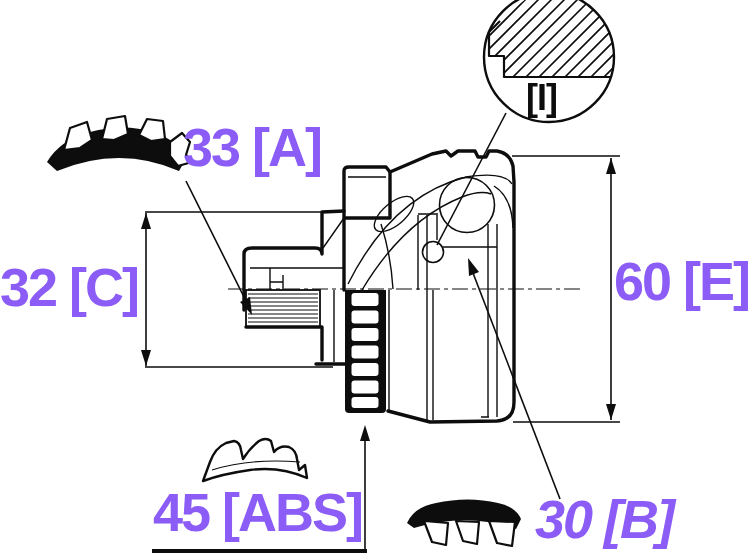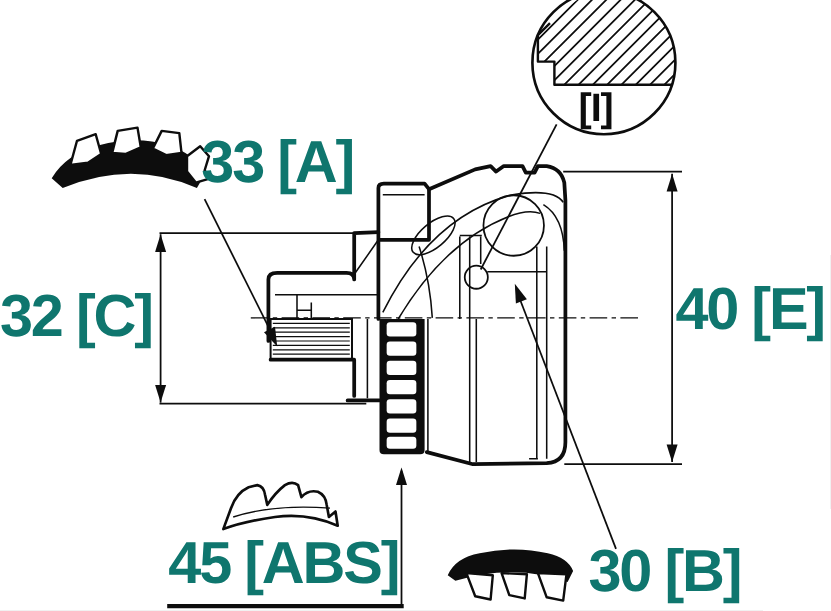--- a/index.html
+++ b/index.html
@@ -3,21 +3,21 @@
 <meta charset="utf-8">
 <style>
   html,body{margin:0;padding:0;background:#e8e8e8;}
   #stage{
     position:relative;width:755px;height:555px;background:#ffffff;
     font-family:"Liberation Sans", sans-serif;overflow:hidden;
   }
   #lineart{position:absolute;left:0;top:0;}
   .dim-label{
     position:absolute;font-weight:700;font-size:54px;line-height:1;
-    letter-spacing:-2px;color:#0f766e;white-space:nowrap;
+    letter-spacing:-2px;color:#8b5cf6;white-space:nowrap;
   }
   .detail-label{
     position:absolute;font-weight:700;font-size:36px;line-height:1;
     letter-spacing:-1px;color:#0d0d0d;white-space:nowrap;
   }
 </style>
 </head>
 <body>
 
 <div id="stage">
@@ -144,20 +144,20 @@
         <path d="M456,521 L463,541 L477,544 L479,522 Z"></path>
         <path d="M489,521 L497,543 L512,546 L515,522 Z"></path>
       </g>
     </g>
   </svg>
 
   <div class="dim-label" style="left:183px;top:120px;">33 [A]</div>
 
   <div class="dim-label" style="left:0px;top:260px;">32 [C]</div>
 
-  <div class="dim-label" style="left:614px;top:254px;">40 [E]</div>
+  <div class="dim-label" style="left:614px;top:254px;">60 [E]</div>
 
   <div class="detail-label" style="left:526px;top:80px;">[I]</div>
 
   <div class="dim-label" style="left:153px;top:485px;">45 [ABS]</div>
 
-  <div class="dim-label" style="left:535px;top:492px;">30 [B]</div>
+  <div class="dim-label" style="left:535px;top:492px;font-style:italic;">30 [B]</div>
 </div>
 
 </body></html>

